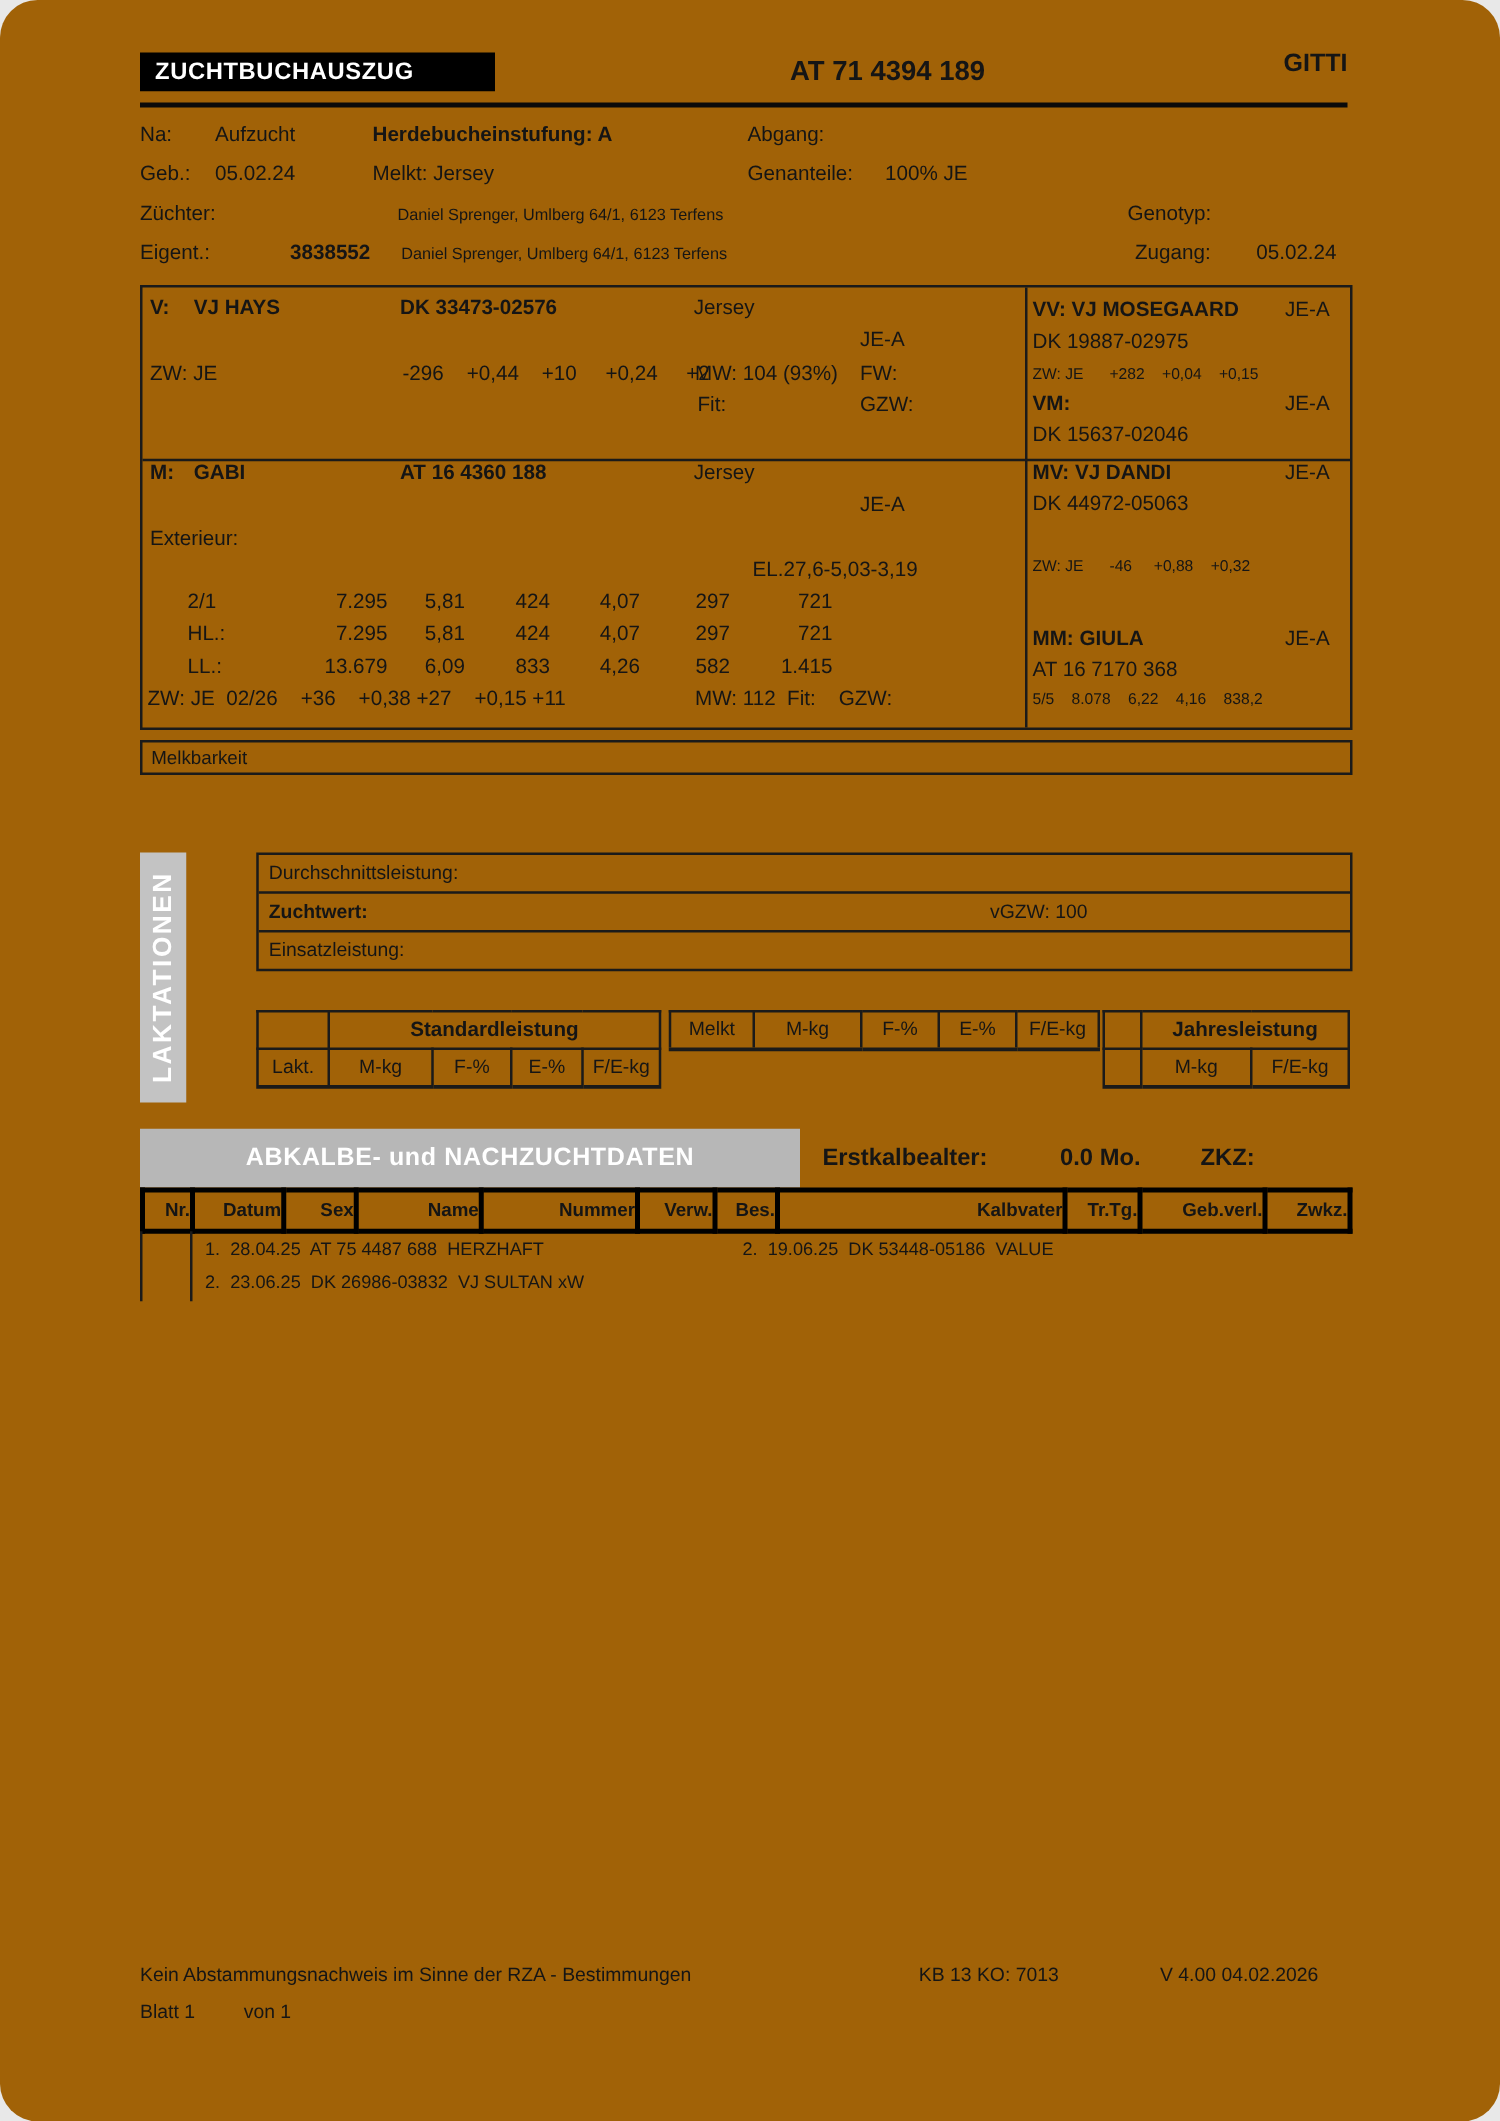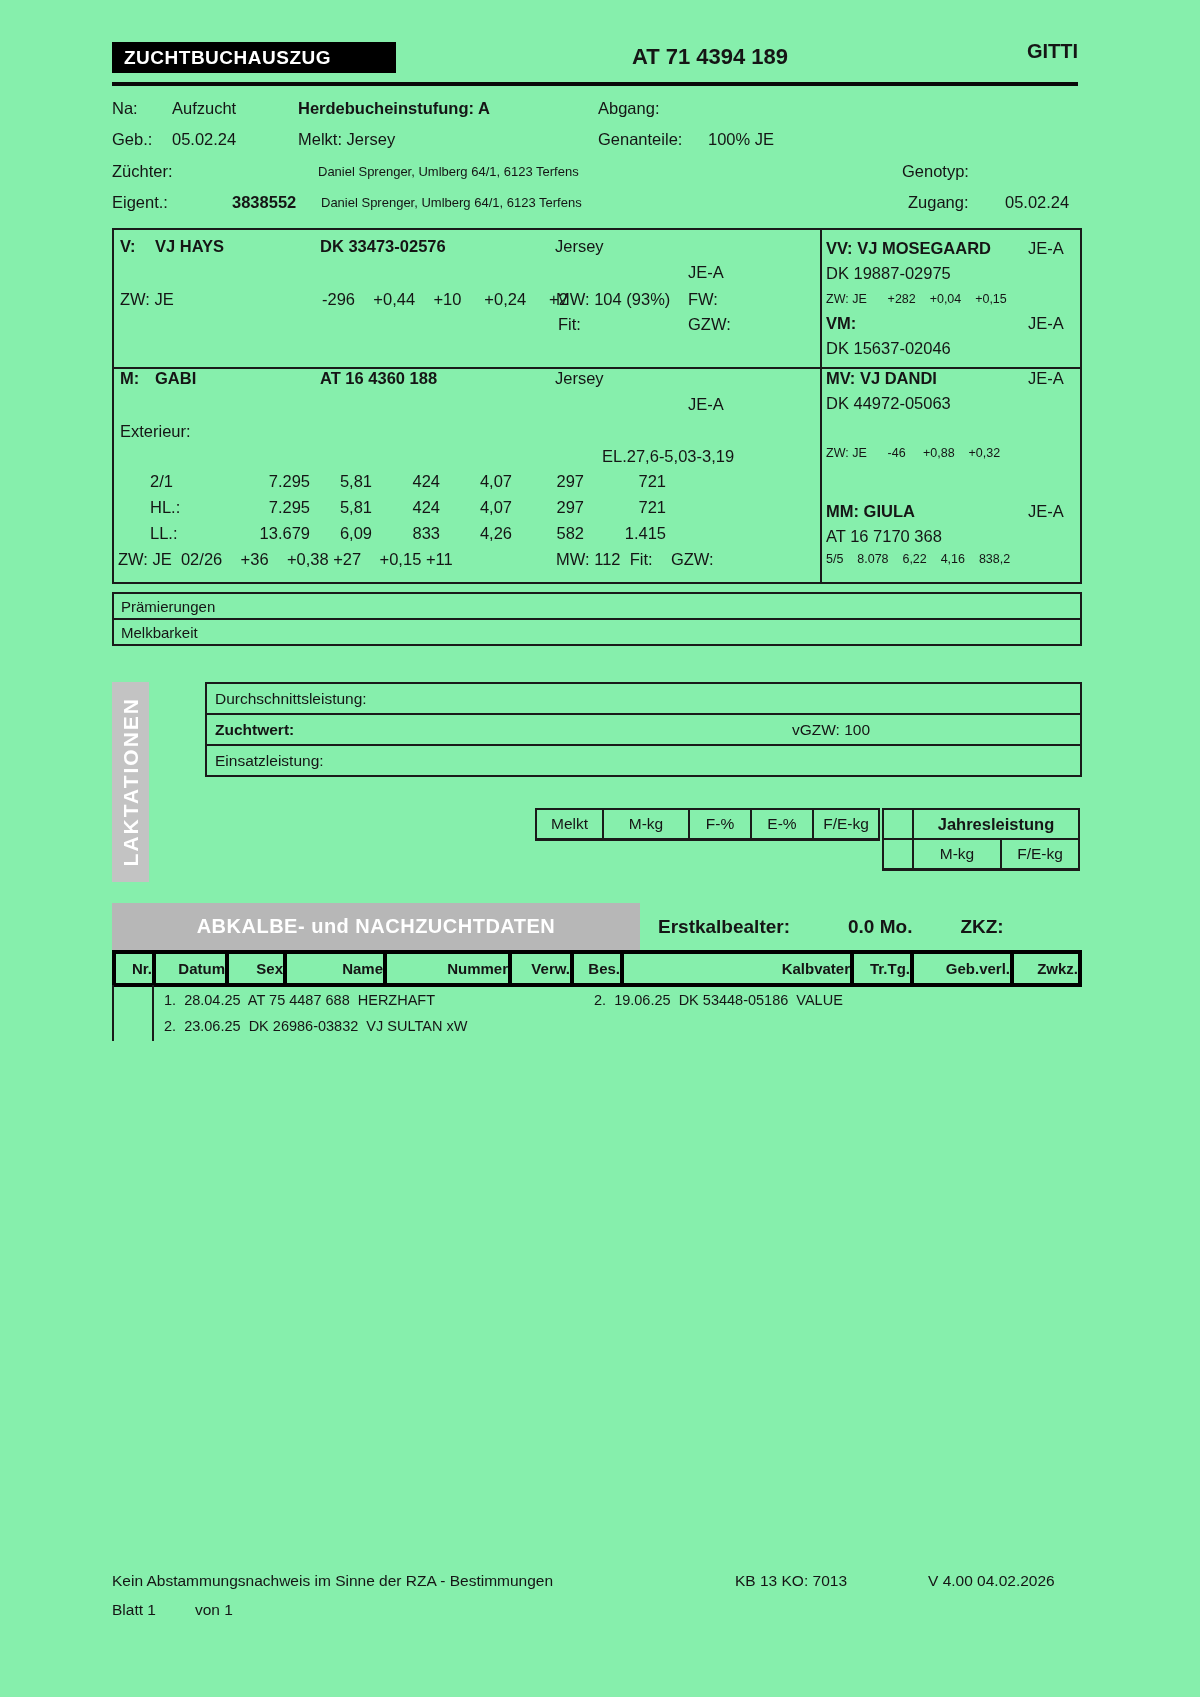--- a/index.html
+++ b/index.html
@@ -1,18 +1,18 @@
 <!DOCTYPE html>
 <html><head>
 <meta charset="utf-8">
 <style>
   html,body{margin:0;padding:0;background:#e8e8e8;}
   .page{
-    position:relative;width:1200px;height:1697px;background:#86efac;
-    font-family:"Liberation Sans",sans-serif;color:#151515;overflow:hidden;
+    position:relative;width:1200px;height:1697px;background:#a16207;
+    font-family:"Liberation Sans",sans-serif;color:#151515;overflow:hidden;border-radius:30px;
   }
   .abs{position:absolute;}
   .pre{white-space:pre;}
   .b{font-weight:bold;}
   .sm{font-size:13px;}
   .xs{font-size:12.5px;}
   .t16{font-size:16.5px;line-height:20px;}
 
   
   .titlebar{left:112px;top:42px;width:272px;height:31px;background:#000;color:#fff;
@@ -165,23 +165,20 @@
   <div class="abs t16" style="left:826px;top:393px;">DK 44972-05063</div>
   <div class="abs xs pre" style="left:826px;top:446px;">ZW: JE      -46     +0,88    +0,32</div>
 
   <div class="abs t16 b" style="left:826px;top:501px;">MM: GIULA</div>
   <div class="abs t16" style="left:1028px;top:501px;">JE-A</div>
   <div class="abs t16" style="left:826px;top:526px;">AT 16 7170 368</div>
   <div class="abs xs pre" style="left:826px;top:552px;">5/5    8.078    6,22    4,16    838,2</div>
 
   <div class="abs assess">
     <div class="row">
-        <span>Prämierungen</span>
-      </div>
-    <div class="row">
         <span>Melkbarkeit</span>
       </div>
   </div>
 
   <div class="abs lakt-label">
     <span>LAKTATIONEN</span>
   </div>
 
   <div class="abs lakt-rows">
     <div class="row">
@@ -189,20 +186,42 @@
     </div>
     <div class="row">
       <span class="b">Zuchtwert:</span>
       <span class="right-field">vGZW: 100</span>
     </div>
     <div class="row">
       <span>Einsatzleistung:</span>
     </div>
   </div>
 
+  <table class="perf abs" style="left:205px;top:808px;width:322px;">
+    <colgroup>
+        <col style="width:57px">
+        <col style="width:83px">
+        <col style="width:63px">
+        <col style="width:57px">
+        <col style="width:62px">
+      </colgroup>
+    <tbody>
+        <tr class="grp">
+      <td></td>
+      <td colspan="4">Standardleistung</td>
+    </tr>
+    <tr>
+      <td>Lakt.</td>
+      <td>M-kg</td>
+      <td>F-%</td>
+      <td>E-%</td>
+      <td>F/E-kg</td>
+    </tr>
+  </tbody>
+    </table>
 
   <table class="perf abs" style="left:535px;top:808px;width:343px;">
     <colgroup>
         <col style="width:67px">
         <col style="width:86px">
         <col style="width:62px">
         <col style="width:62px">
         <col style="width:66px">
       </colgroup>
     <tbody>

